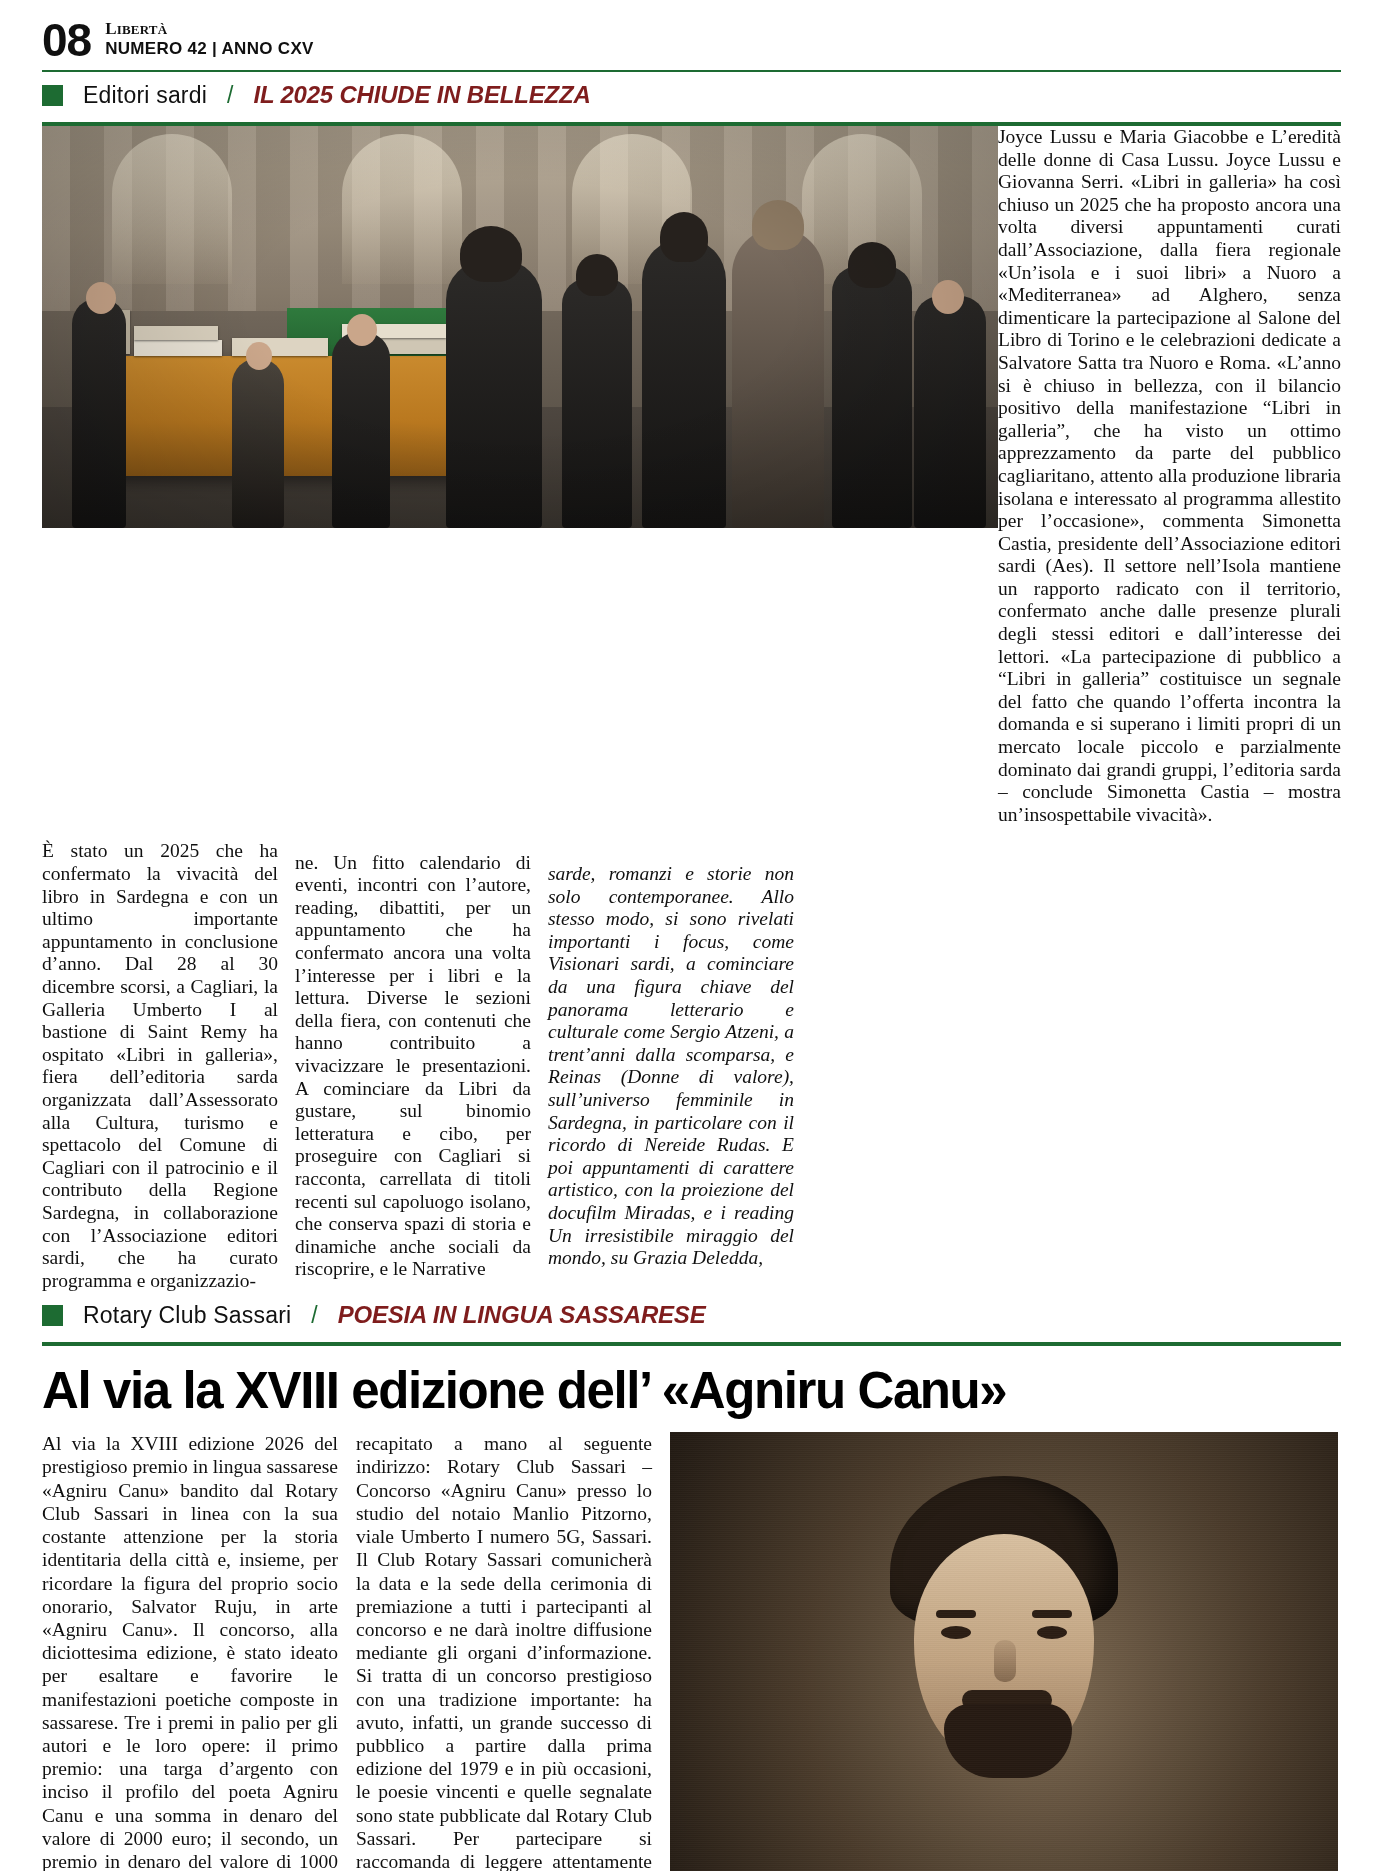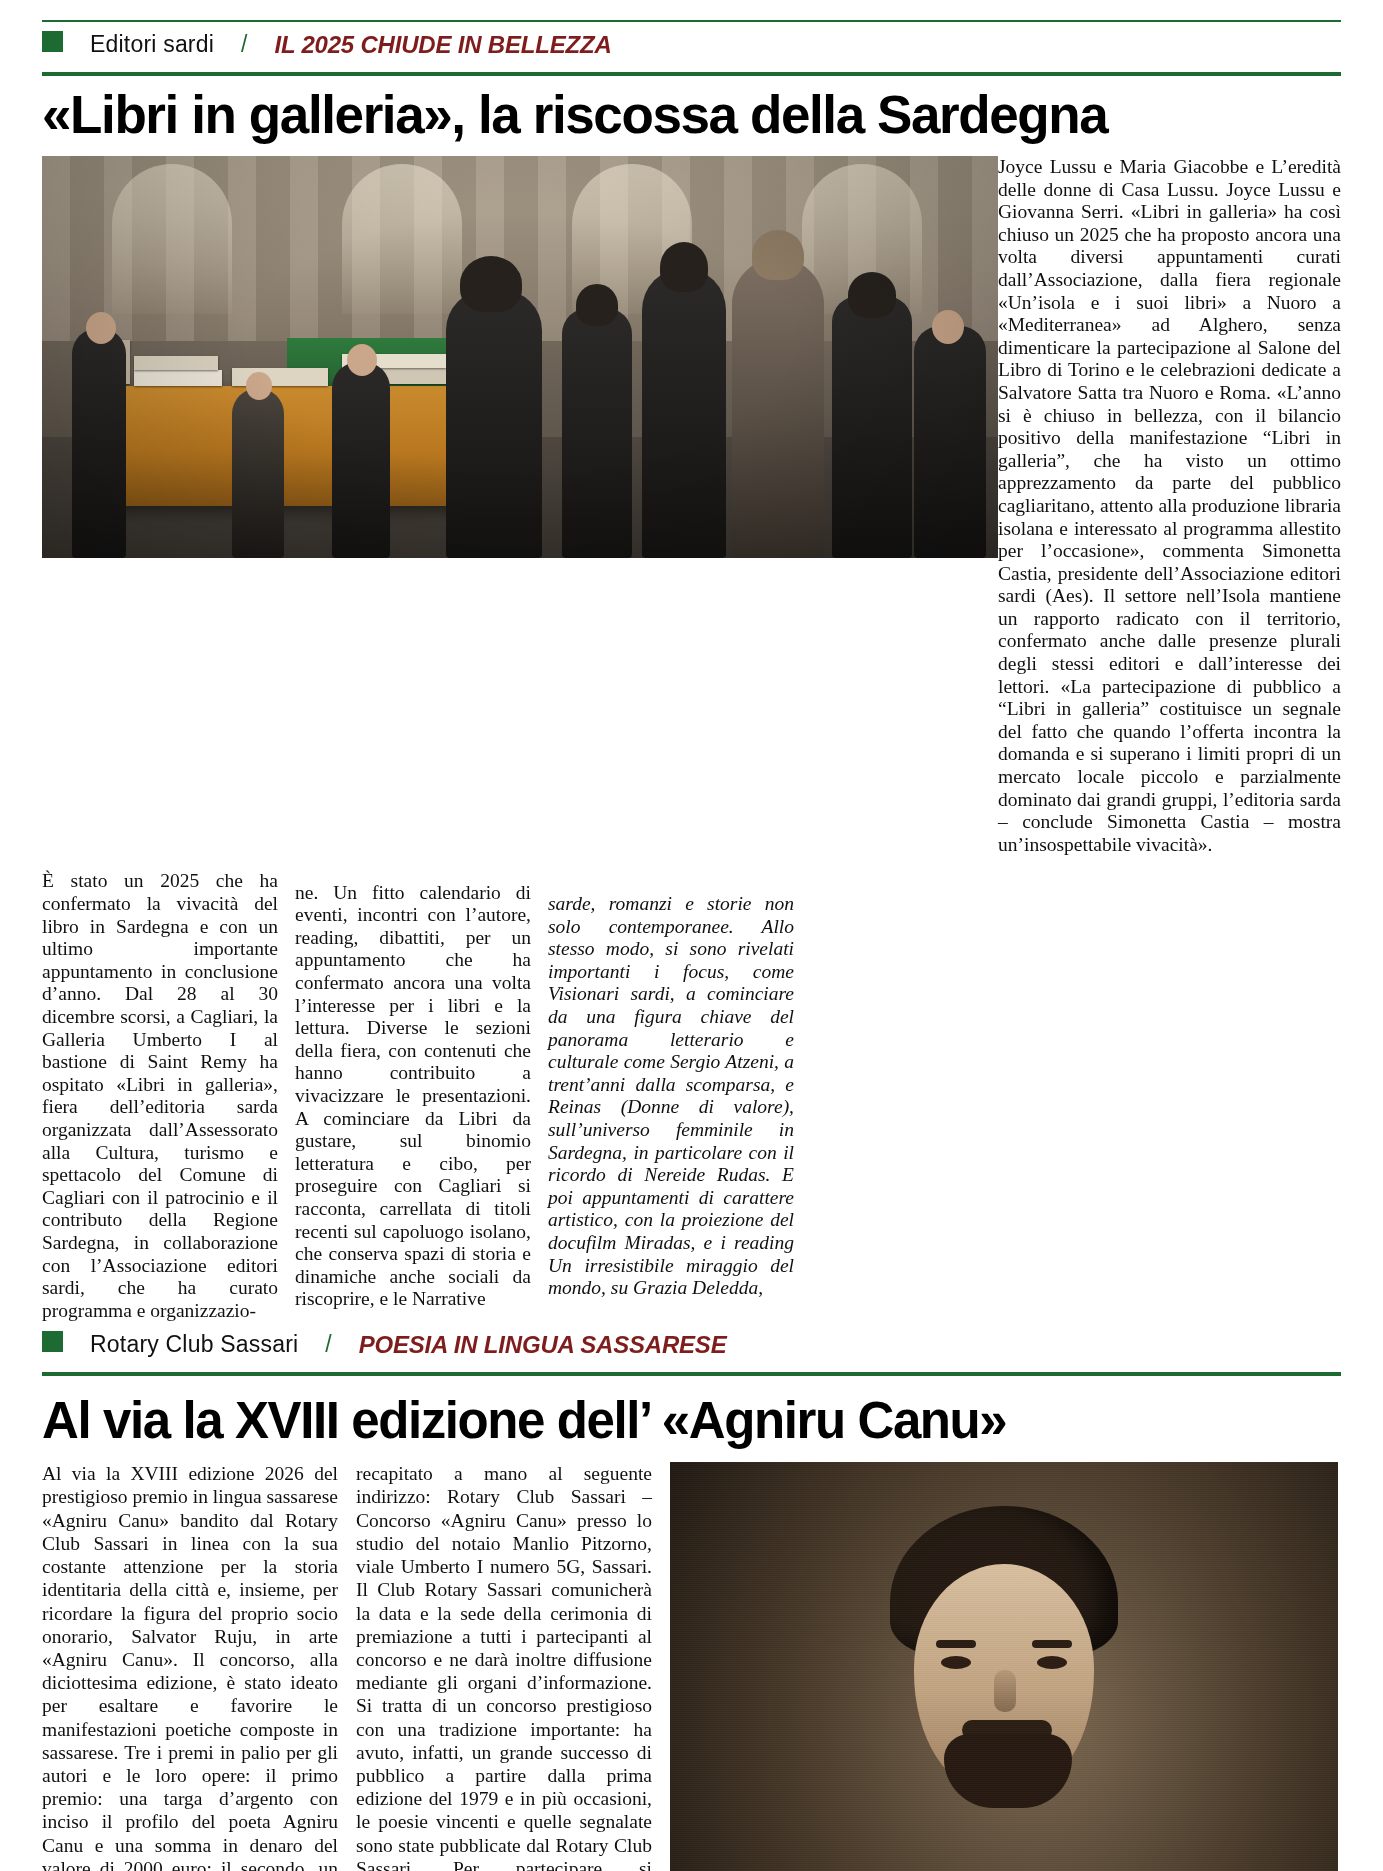--- a/index.html
+++ b/index.html
@@ -64,21 +64,22 @@
   }
   .rule-thick {
     height: 4px;
     background: #1d6b32;
     margin: 6px 0 0 0;
   }
 
   
   .kicker {
     display: flex;
-    gap: 27px;
+    align-items: center;
+    gap: 20px;
     padding: 9px 0 7px 0;
   }
   .kicker-square {
     width: 21px;
     height: 21px;
     background: #1d6b32;
     flex: none;
   }
   .kicker-label {
     font-family: "Liberation Sans", sans-serif;
@@ -311,31 +312,37 @@
     background-image:
       repeating-linear-gradient(0deg, rgba(255,255,255,0.018) 0 1px, rgba(0,0,0,0.02) 1px 2px);
     pointer-events: none;
   }
 </style>
 </head>
 <body>
 
 <div class="page">
 
+  <div class="masthead">
+    <div class="page-number">08</div>
+    <div class="masthead-text">
+      <div class="masthead-brand"><span>L</span><span class="small-caps">IBERTÀ</span></div>
+      <div class="masthead-issue">NUMERO 42 | ANNO CXV</div>
+    </div>
+  </div>
   <div class="rule-thin"></div>
 
   <div class="kicker">
     <div class="kicker-square"></div>
     <div class="kicker-label">Editori sardi</div>
     <div class="kicker-sep">/</div>
     <div class="kicker-strong">IL 2025 CHIUDE IN BELLEZZA</div>
   </div>
   <div class="rule-thick"></div>
 
-  <h1 class="headline">«Libri in galleria», la riscossa della Sardegna</h1>
 
   <div class="art1">
     <div class="art1-top">
 
       <div class="photo">
         <div class="photo-inner">
           <div class="ph-bg"></div>
           <div class="ph-hall"></div>
           <div class="ph-arch" style="left:70px;"></div>
           <div class="ph-arch" style="left:300px;"></div>

